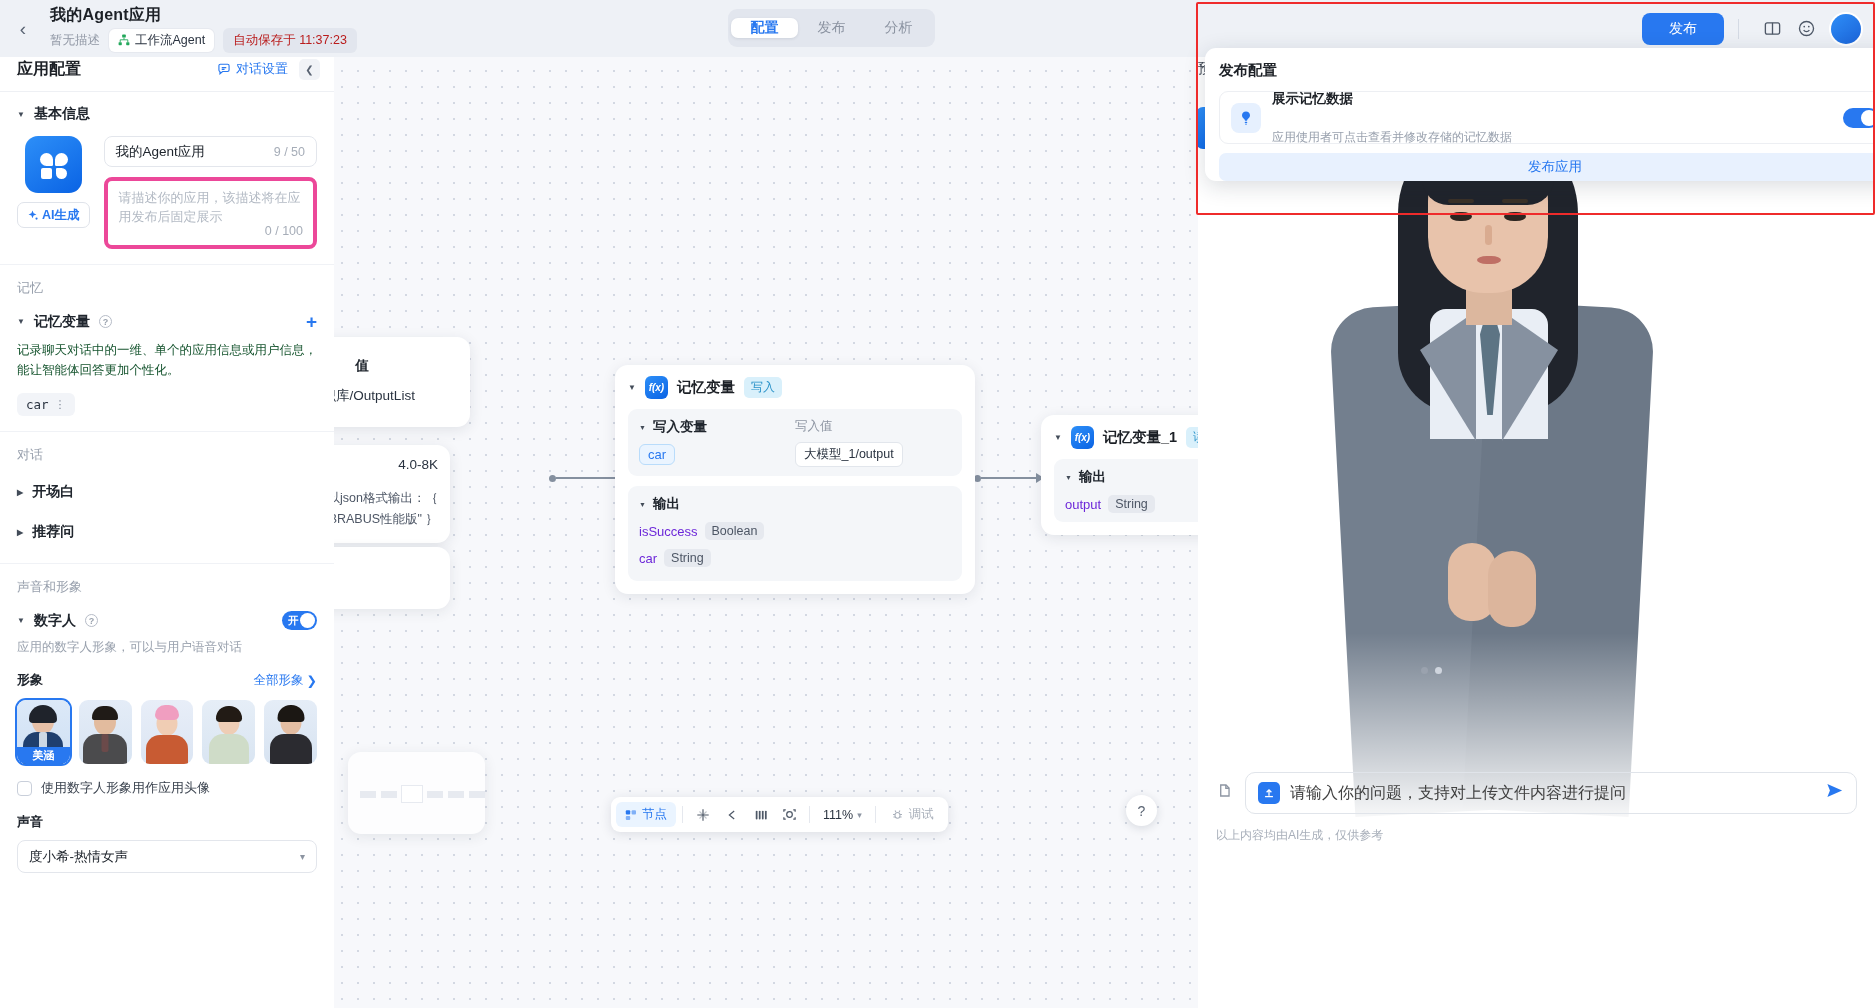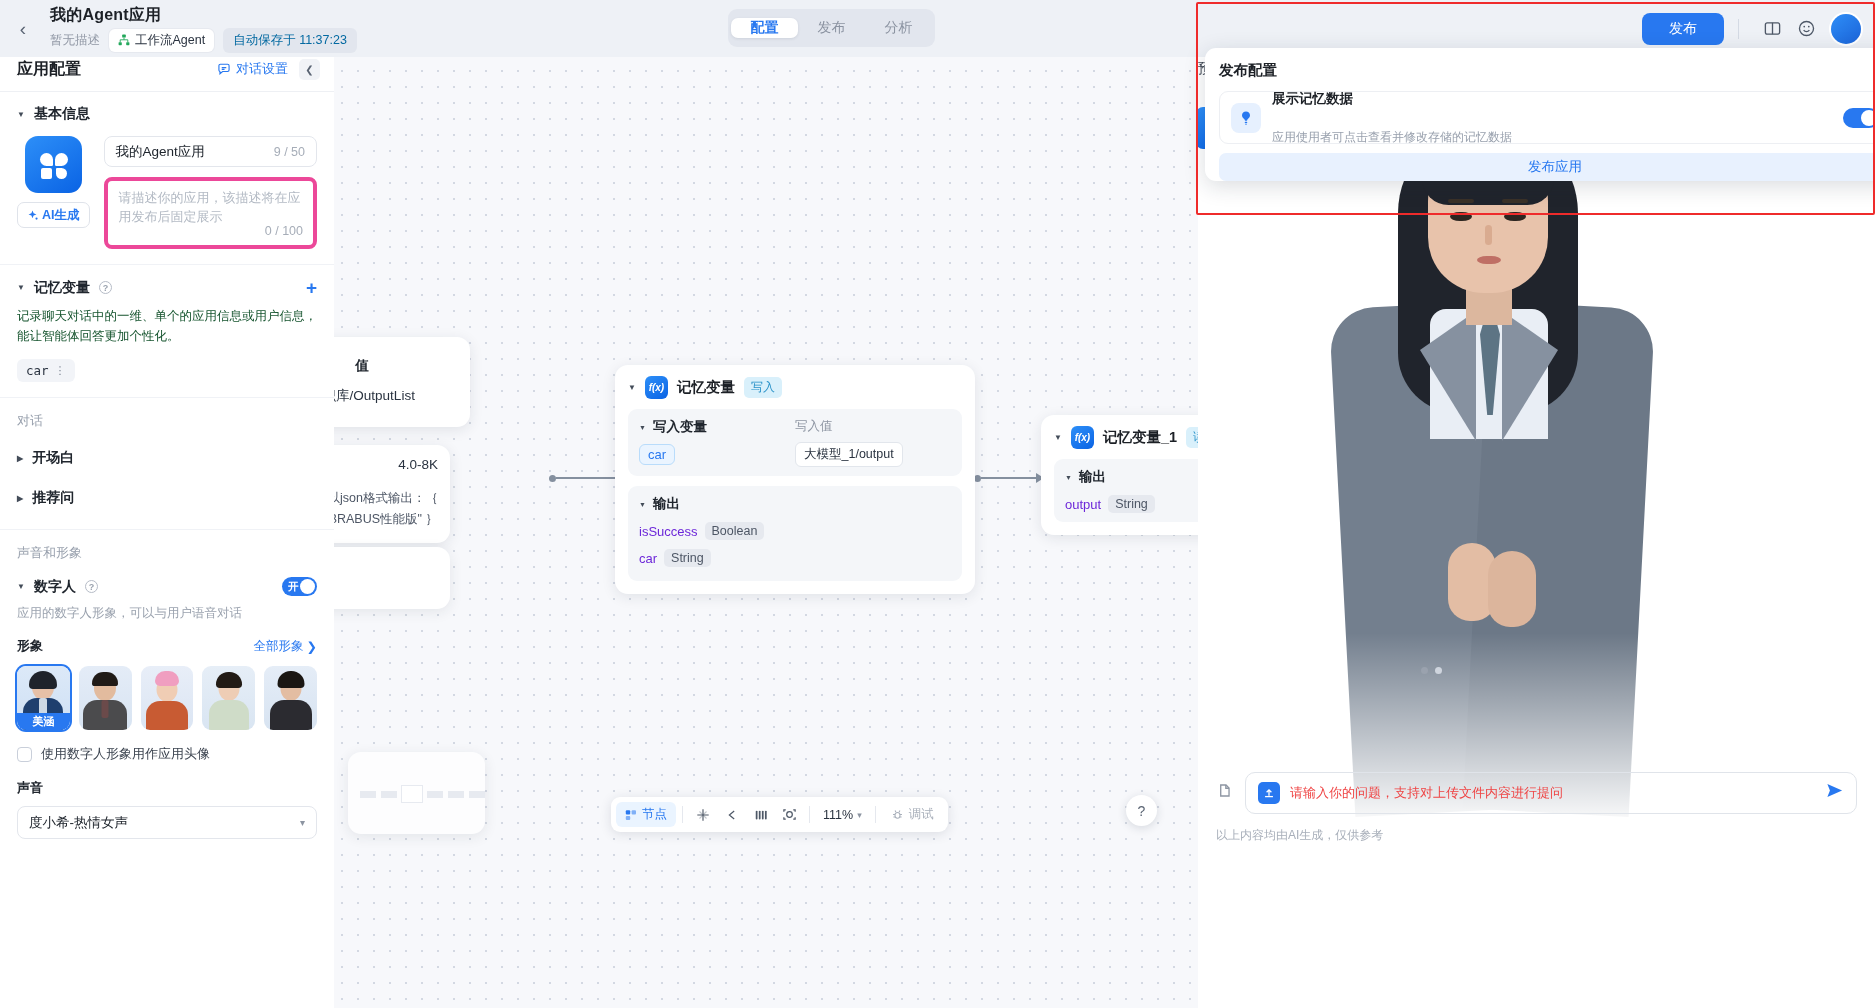--- a/index.html
+++ b/index.html
@@ -28,21 +28,21 @@
   .hdr-sub { display: flex; align-items: center; gap: 9px; }
   .hdr-desc { font-size: 12.5px; color: #9198a5; }
   .badge-wf {
     display: inline-flex; align-items: center; gap: 5px;
     background: #ffffff; border-radius: 6px; padding: 3px 9px;
     font-size: 12.5px; color: #2a3340; box-shadow: 0 0 0 1px #e6e9ef;
   }
   .badge-save {
     display: inline-flex; align-items: center;
     background: #e2e6ee; border-radius: 6px; padding: 4px 10px;
-    font-size: 12.5px; color: #0369a1;
+    font-size: 12.5px; color: #b91c1c;
   }
   .tabs {
     position: absolute; left: 728px; top: 9px;
     display: flex; align-items: center;
     background: #e2e6ee; border-radius: 9px; padding: 3px;
     height: 38px;
   }
   .tab {
     min-width: 67px; height: 20px; border-radius: 7px;
     display: flex; align-items: center; justify-content: center;
@@ -322,21 +322,21 @@
   .chat-clip { color: #8d95a2; font-size: 17px; cursor: pointer; }
   .chat-input {
     flex: 1; height: 42px; border: 1px solid #e0e4ea; border-radius: 10px;
     display: flex; align-items: center; gap: 10px; padding: 0 12px;
   }
   .up-ic {
     width: 22px; height: 22px; border-radius: 5px; background: #2878f0;
     display: flex; align-items: center; justify-content: center; color: #fff; font-size: 12px;
     cursor: pointer;
   }
-  .chat-ph { font-size: 13px; color: #ef4444; text-align: center; }
+  .chat-ph { font-size: 16px; color: #404040; text-align: center; }
   .send-ic { color: #2878f0; font-size: 19px; cursor: pointer; }
   .disclaimer { position: absolute; left: 18px; top: 780px; font-size: 12px; color: #a8afba; }
 
   
   .hl-box {
     position: absolute; left: 1196px; top: 2px; width: 679px; height: 213px;
     border: 2px solid #ef2b2b; border-radius: 2px;
     z-index: 60; pointer-events: none;
   }
   .popover {
@@ -468,20 +468,21 @@
             </div>
             <div class="ta">
               <span>请描述你的应用，该描述将在应用发布后固定展示</span>
               <span class="count">0 / 100</span>
             </div>
           </div>
         </div>
       </div>
 
       <div>
+        <div class="sb-grouplabel">记忆</div>
         <div class="sb-section">
           <div class="sb-row-title">
             <span class="caret-d">▼</span>
             <span>记忆变量</span>
             <span class="qmark">?</span>
             <span class="plus-btn">+</span>
           </div>
           <div class="mem-desc">记录聊天对话中的一维、单个的应用信息或用户信息，能让智能体回答更加个性化。</div>
           <div class="mem-chip">
             <span>car</span>

